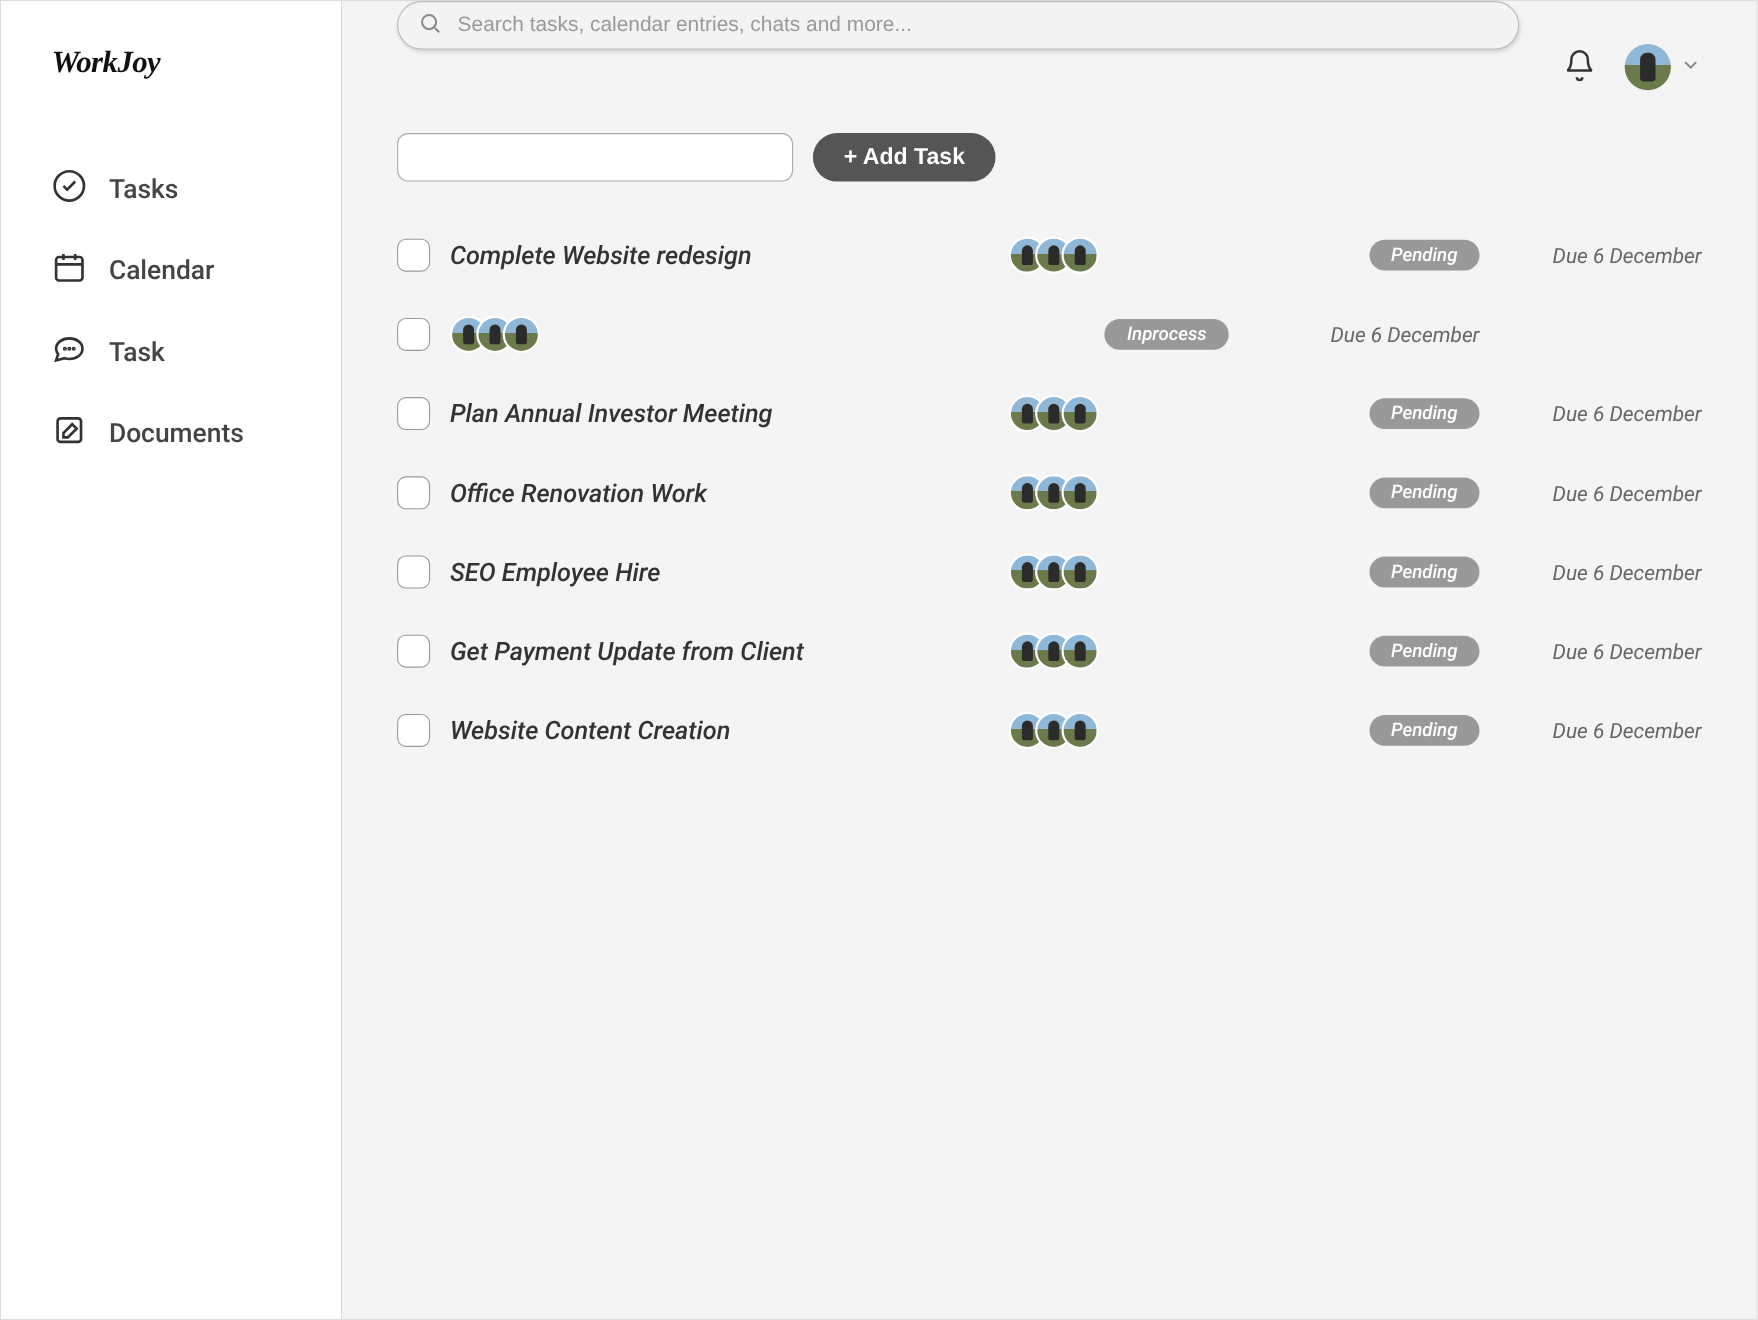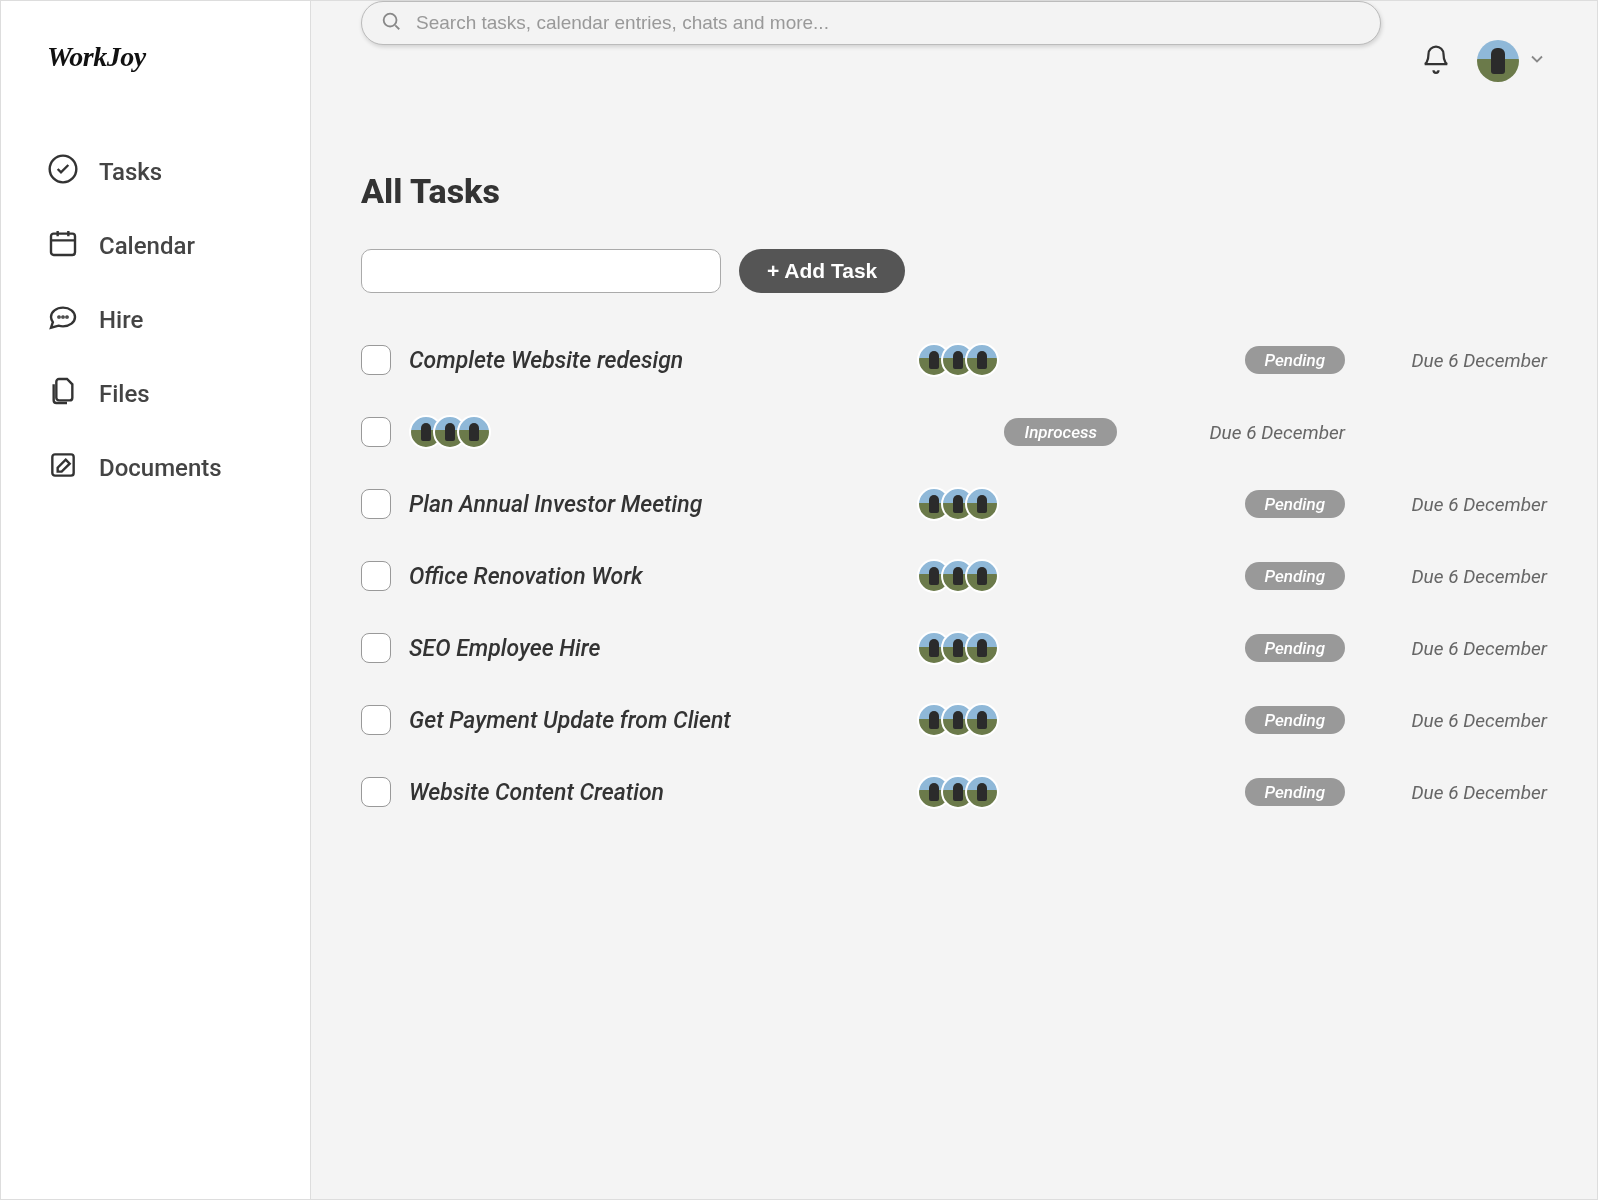--- a/index.html
+++ b/index.html
@@ -207,30 +207,21 @@
       </div>
       <div class="nav-item">
         <span>
           <svg viewBox="0 0 24 24">
               <path d="M21 12c0 4-4 7-9 7-1.2 0-2.3-.2-3.3-.5L3 20l1.4-4.2C3.5 14.5 3 13.3 3 12c0-4 4-7 9-7s9 3 9 7z"></path>
               <circle cx="9" cy="12" r="0.5" fill="#333"></circle>
               <circle cx="12" cy="12" r="0.5" fill="#333"></circle>
               <circle cx="15" cy="12" r="0.5" fill="#333"></circle>
             </svg>
         </span>
-        <span>Hire</span>
-      </div>
-      <div class="nav-item">
-        <span>
-          <svg viewBox="0 0 24 24">
-              <path d="M9 3h6l4 4v10a2 2 0 0 1-2 2H9a2 2 0 0 1-2-2V5a2 2 0 0 1 2-2z"></path>
-              <path d="M5 7v12a2 2 0 0 0 2 2h8"></path>
-            </svg>
-        </span>
-        <span>Files</span>
+        <span>Task</span>
       </div>
       <div class="nav-item">
         <span>
           <svg viewBox="0 0 24 24">
               <rect x="4" y="4" width="16" height="16" rx="2"></rect>
               <path d="M14 8l3 3-6 6H8v-3l6-6z"></path>
             </svg>
         </span>
         <span>Documents</span>
       </div>
@@ -259,21 +250,20 @@
           <div class="avatar-lg"></div>
           <span class="chevron">
             <svg viewBox="0 0 24 24">
                 <path d="M6 9l6 6 6-6"></path>
               </svg>
           </span>
         </div>
       </div>
     </div>
 
-    <h1 class="page-title">All Tasks</h1>
 
     <div class="toolbar">
       <input class="new-task-input" type="text" style="">
       <button class="add-btn">+ Add Task</button>
     </div>
 
     <div class="tasks" id="tasks-container">
 
     <div class="task-row">
           <div class="chk"></div>

